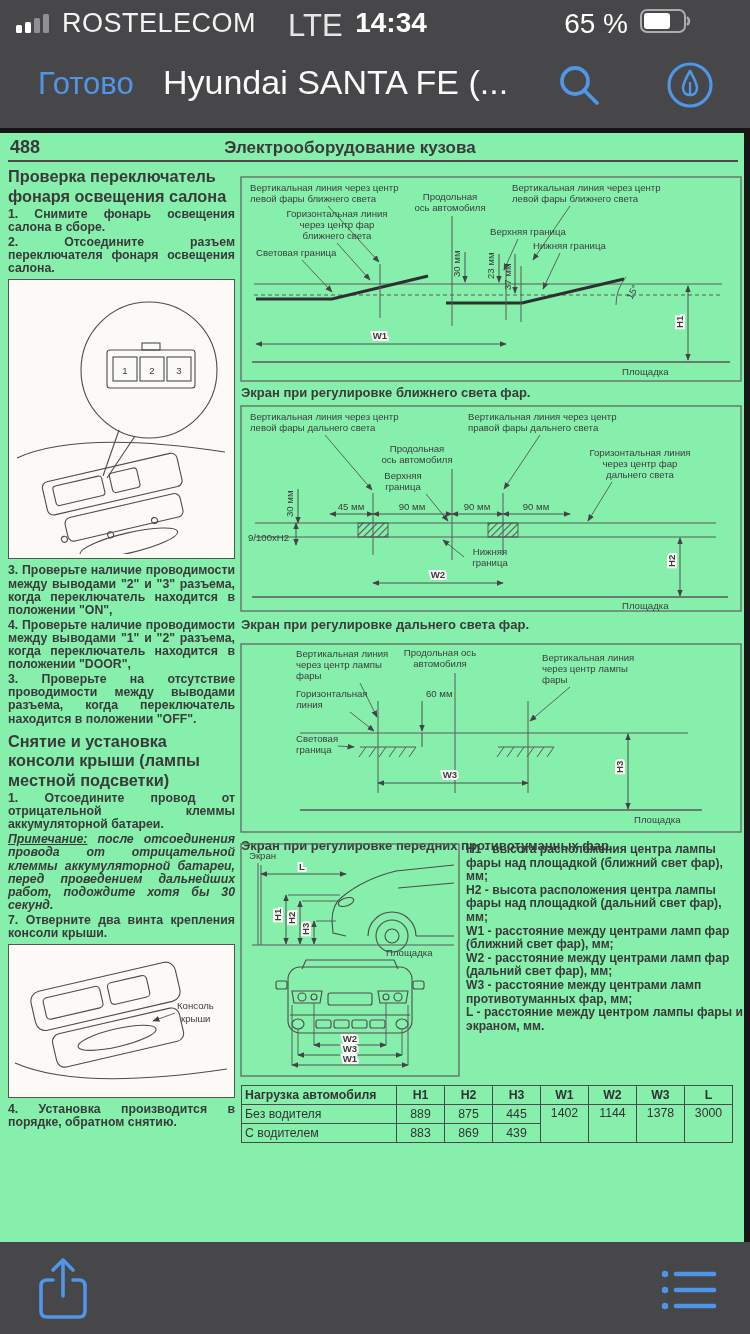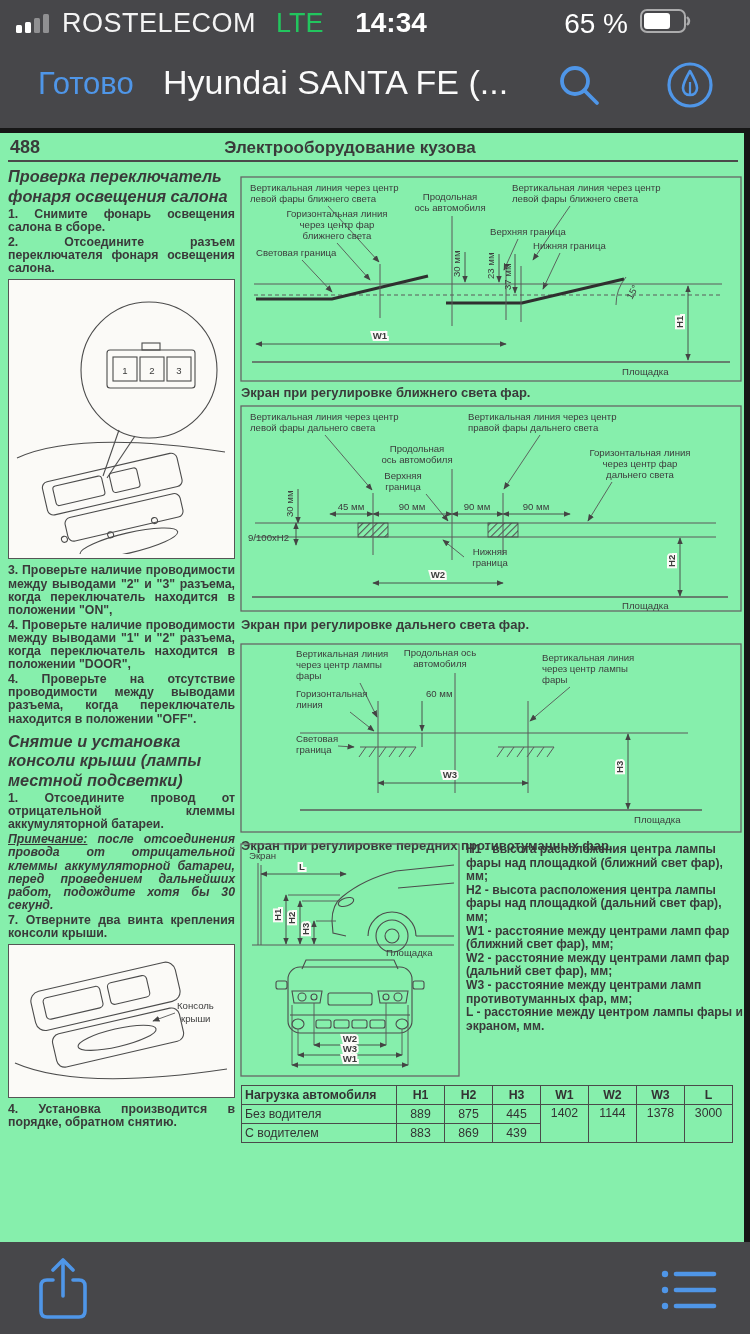--- a/index.html
+++ b/index.html
@@ -1,38 +1,38 @@
 <!DOCTYPE html>
 <html><head>
 <meta charset="utf-8">
 <style>
   html,body{margin:0;padding:0;background:#222;}
   .screen{position:relative;width:750px;height:1334px;background:#47474a;overflow:hidden;
           font-family:"Liberation Sans",sans-serif;}
   
   .statusbar{position:absolute;top:0;left:0;width:750px;height:44px;color:#fff;}
   .sb-carrier{position:absolute;left:62px;top:8px;font-size:27px;color:#f4f4f4;letter-spacing:.5px;}
-  .sb-lte{position:absolute;left:276px;top:8px;font-size:27px;color:#22c55e;}
+  .sb-lte{position:absolute;left:288px;top:8px;font-size:31px;color:#e5e5e5;}
   .sb-time{position:absolute;left:16px;top:7px;width:750px;text-align:center;font-size:28px;font-weight:bold;}
   .sb-batt-label{position:absolute;right:122px;top:8px;font-size:28px;}
   .navbar{position:absolute;top:44px;left:0;width:750px;height:84px;}
   .nav-done{position:absolute;left:38px;top:22px;font-size:31px;color:#4f96e8;cursor:pointer;}
   .nav-title{position:absolute;left:163px;top:19px;font-size:34px;color:#fafafa;font-weight:500;white-space:nowrap;}
   .toolbar{position:absolute;top:1242px;left:0;width:750px;height:92px;background:#47474a;}
   
   .edge-top{position:absolute;top:128px;left:0;width:750px;height:5px;background:#161616;}
   .edge-right{position:absolute;top:128px;left:744px;width:6px;height:1114px;background:#161616;}
   .page{position:absolute;top:133px;left:0;width:744px;height:1109px;background:#86efac;color:#3a3a3a;}
   .pg-num{position:absolute;left:10px;top:4px;font-size:18px;font-weight:bold;}
   .pg-header{position:absolute;left:0;top:5px;width:700px;text-align:center;font-size:17px;font-weight:bold;}
   .pg-rule{position:absolute;left:8px;top:27px;width:730px;height:2px;background:#4a4a4a;}
   
   .leftcol{position:absolute;left:8px;top:33px;width:227px;}
   .leftcol p{margin:0 0 2px;font-size:12.3px;line-height:13.1px;text-align:justify;font-weight:bold;}
-  .sec-title{font-size:16.3px;line-height:19.5px;font-weight:bold;margin:1px 0 2px;font-style:italic;}
+  .sec-title{font-size:16.3px;line-height:19.5px;font-weight:bold;margin:1px 0 2px;}
   .note-lbl{font-style:italic;text-decoration:underline;}
   .note-txt{font-style:italic;}
   .figbox{border:1.3px solid #555;margin:4px 0 5px;background:#fbfaf7;}
   
   .dbox{position:absolute;left:240px;width:502px;}
   .caption{position:absolute;left:241px;font-size:13px;font-weight:bold;}
   svg text{font-family:"Liberation Sans",sans-serif;font-size:9.6px;fill:#3c3c3c;}
   .box{fill:none;stroke:#666;stroke-width:1.3;}
   .ln{stroke:#5a5a5a;stroke-width:1;fill:none;}
   .thick{stroke-width:1.5;}
@@ -134,21 +134,21 @@
             <circle cx="48" cy="246" r="3" class="sk"></circle>
             <circle cx="94" cy="252" r="3" class="sk"></circle>
             <circle cx="140" cy="248" r="3" class="sk"></circle>
             <ellipse cx="110" cy="264" rx="50" ry="10" class="sk"></ellipse>
           </g>
         </svg>
       </div>
 
       <p>3. Проверьте наличие проводимости между выводами "2" и "3" разъема, когда переключатель находится в положении "ON",</p>
       <p>4. Проверьте наличие проводимости между выводами "1" и "2" разъема, когда переключатель находится в положении "DOOR",</p>
-      <p>4. Проверьте на отсутствие проводимости между выводами разъема, когда переключатель находится в положении "OFF".</p>
+      <p>3. Проверьте на отсутствие проводимости между выводами разъема, когда переключатель находится в положении "OFF".</p>
 
       <div class="sec-title" style="margin-top:6px">Снятие и установка консоли крыши (лампы местной подсветки)</div>
       <p>1. Отсоедините провод от отрицательной клеммы аккумуляторной батареи.</p>
       <p>
         <span class="note-lbl">Примечание:</span>
         <span class="note-txt">после отсоединения провода от отрицательной клеммы аккумуляторной батареи, перед проведением дальнейших работ, подождите хотя бы 30 секунд.</span>
       </p>
       <p>7. Отверните два винта крепления консоли крыши.</p>
 
       <div class="figbox">

